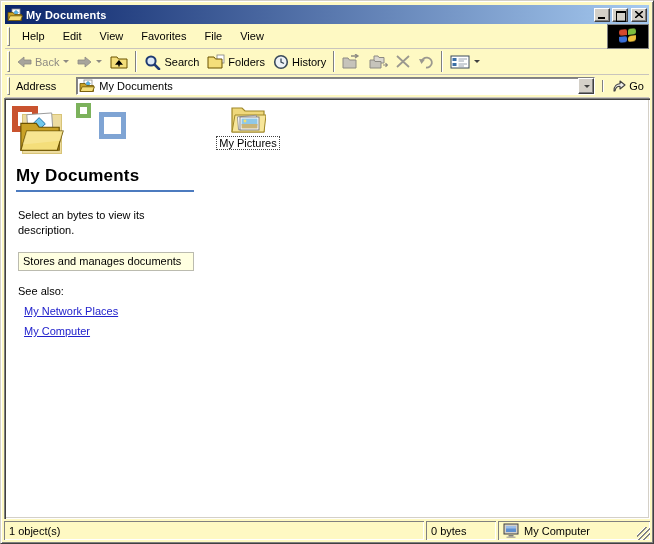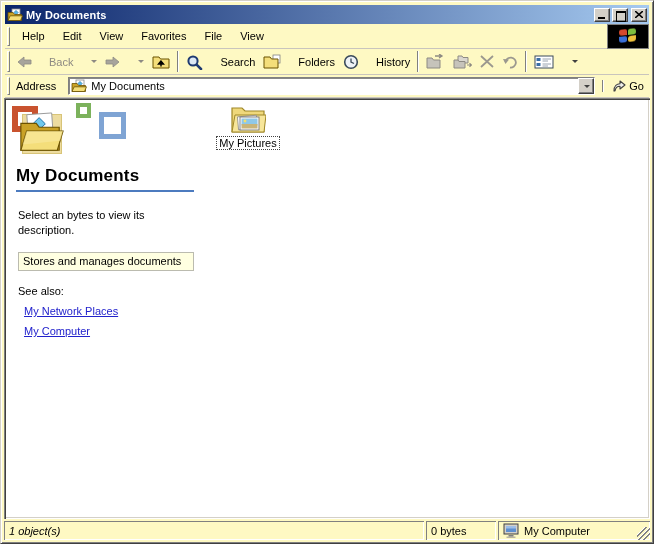--- a/index.html
+++ b/index.html
@@ -46,31 +46,31 @@
     display:grid; grid-template-columns:8px 8px; grid-template-rows:6px 6px; gap:1px;
     transform:rotate(-6deg) skewX(-6deg); filter:blur(.3px); }
   .flag i { display:block; }
   .flag i:nth-child(1){ background:#D6492C; border-radius:2px 2px 0 3px;}
   .flag i:nth-child(2){ background:#7FBF3F; border-radius:2px 3px 2px 0;}
   .flag i:nth-child(3){ background:#3A6FD8; border-radius:0 2px 2px 3px;}
   .flag i:nth-child(4){ background:#EFC23C; border-radius:3px 0 3px 2px;}
 
   
   .toolbar { top:48px; height:26px; }
-  .tbtn { display:flex; align-items:center; gap:17px; padding:2px 4px; height:22px; cursor:default; }
+  .tbtn { display:flex; align-items:center; gap:3px; padding:2px 4px; height:22px; cursor:default; }
   .tbtn .lbl { white-space:nowrap; }
   .tbtn.disabled .lbl { color:#8D8A83; }
   .drop { width:0; height:0; border-left:3px solid transparent; border-right:3px solid transparent;
     border-top:3px solid #404040; margin-left:1px; }
   .drop.gray { border-top-color:#8D8A83; }
   .tbtn svg { display:block; }
 
   
   .addressbar { top:74px; height:23px; }
-  .addr-label { padding:0 12px 0 3px; }
+  .addr-label { padding:0 20px 0 3px; }
   .addr-box { flex:1; height:18px; background:#fff; display:flex; align-items:center;
     border:1px solid; border-color:#808080 #FFFFFF #FFFFFF #808080;
     box-shadow: inset 1px 1px 0 #404040a0; padding-left:2px; }
   .addr-box .aicon { width:16px; height:16px; flex:0 0 16px; }
   .addr-box .aval { margin-left:4px; flex:1; }
   .addr-drop { width:16px; height:16px; background:#D4D0C8;
     border:1px solid; border-color:#FFFFFF #404040 #404040 #FFFFFF;
     box-shadow: inset -1px -1px 0 #808080;
     display:flex; align-items:center; justify-content:center; }
   .go-wrap { display:flex; align-items:center; margin-left:4px; }
@@ -100,21 +100,21 @@
   .files { flex:1; position:relative; }
   .file-item { position:absolute; left:8px; top:5px; width:72px; text-align:center; cursor:pointer; }
   .file-item .ficon { display:inline-block; }
   .file-item .flabel { display:inline-block; border:1px dotted #444; padding:0 2px; margin-top:0; background:#fff; }
 
   
   .statusbar { position:absolute; left:3px; right:3px; bottom:3px; height:21px;
     display:flex; align-items:stretch; padding-top:2px; }
   .spanel { box-shadow: inset 1px 1px 0 #808080, inset -1px -1px 0 #FFFFFF;
     display:flex; align-items:center; padding:0 5px; white-space:nowrap; }
-  .spanel.p1 { flex:1;font-style:italic; }
+  .spanel.p1 { flex:1; }
   .spanel.p2 { width:70px; margin-left:2px;text-align:right; }
   .spanel.p3 { width:152px; margin-left:2px; gap:4px; }
   .sizegrip { position:absolute; right:0; bottom:0; width:13px; height:13px;
     background:
       linear-gradient(135deg, transparent 0 30%, #fff 30% 34%, #848484 34% 42%, transparent 42% 48%, #fff 48% 52%, #848484 52% 60%, transparent 60% 66%, #fff 66% 70%, #848484 70% 78%, transparent 78%); }
 </style>
 </head>
 <body>
 
 <div class="window">

